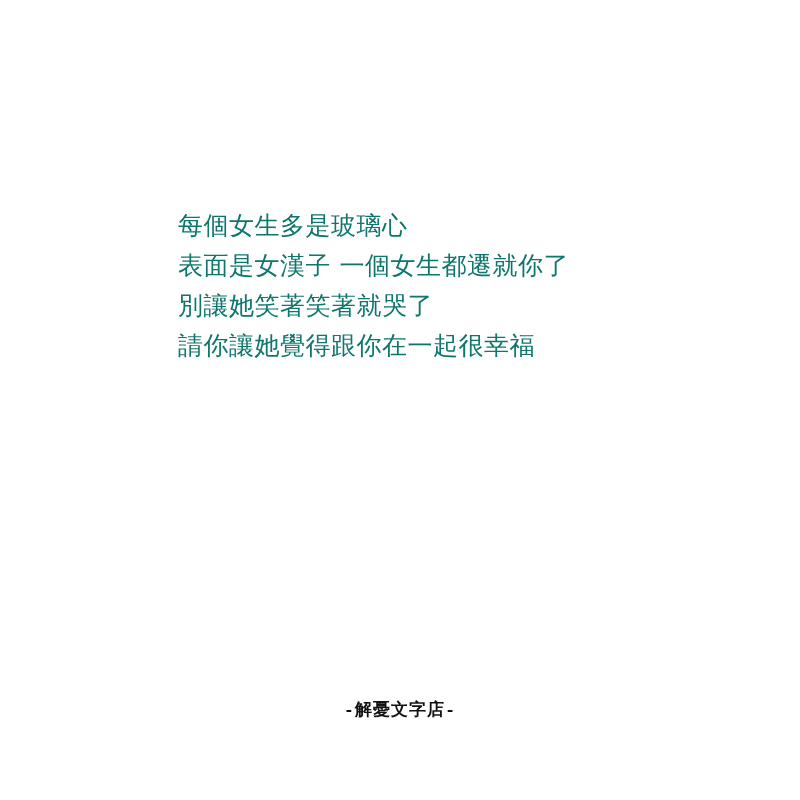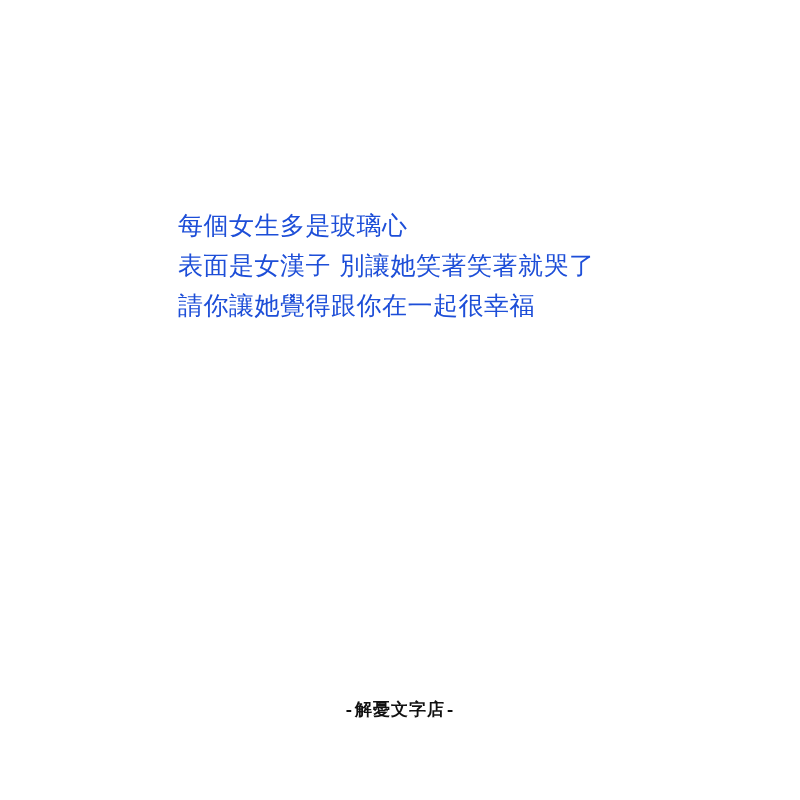--- a/index.html
+++ b/index.html
@@ -24,21 +24,21 @@
     position: absolute;
     left: 178px;
     top: 206px;
     width: 520px;
   }
   .poem-line {
     font-family: "DejaVu Serif", serif;
     font-size: 25px;
     line-height: 40px;
     letter-spacing: 0.5px;
-    color: #1d4ed8;
+    color: #0f766e;
     white-space: pre;
     font-weight: 500;
   }
   .signature {
     position: absolute;
     left: 0;
     top: 698px;
     width: 800px;
     text-align: center;
     font-family: Liberation Mono, monospace;
@@ -48,19 +48,20 @@
     font-weight: 600;
   }
 </style>
 </head>
 <body>
 
 <div class="page">
 
   <div class="poem">
     <div class="poem-line">每個女生多是玻璃心</div>
-    <div class="poem-line">表面是女漢子 別讓她笑著笑著就哭了</div>
+    <div class="poem-line">表面是女漢子 一個女生都遷就你了</div>
+    <div class="poem-line">別讓她笑著笑著就哭了</div>
     <div class="poem-line">請你讓她覺得跟你在一起很幸福</div>
   </div>
 
   <div class="signature">-解憂文字店-</div>
 
 </div>
 
 </body></html>

